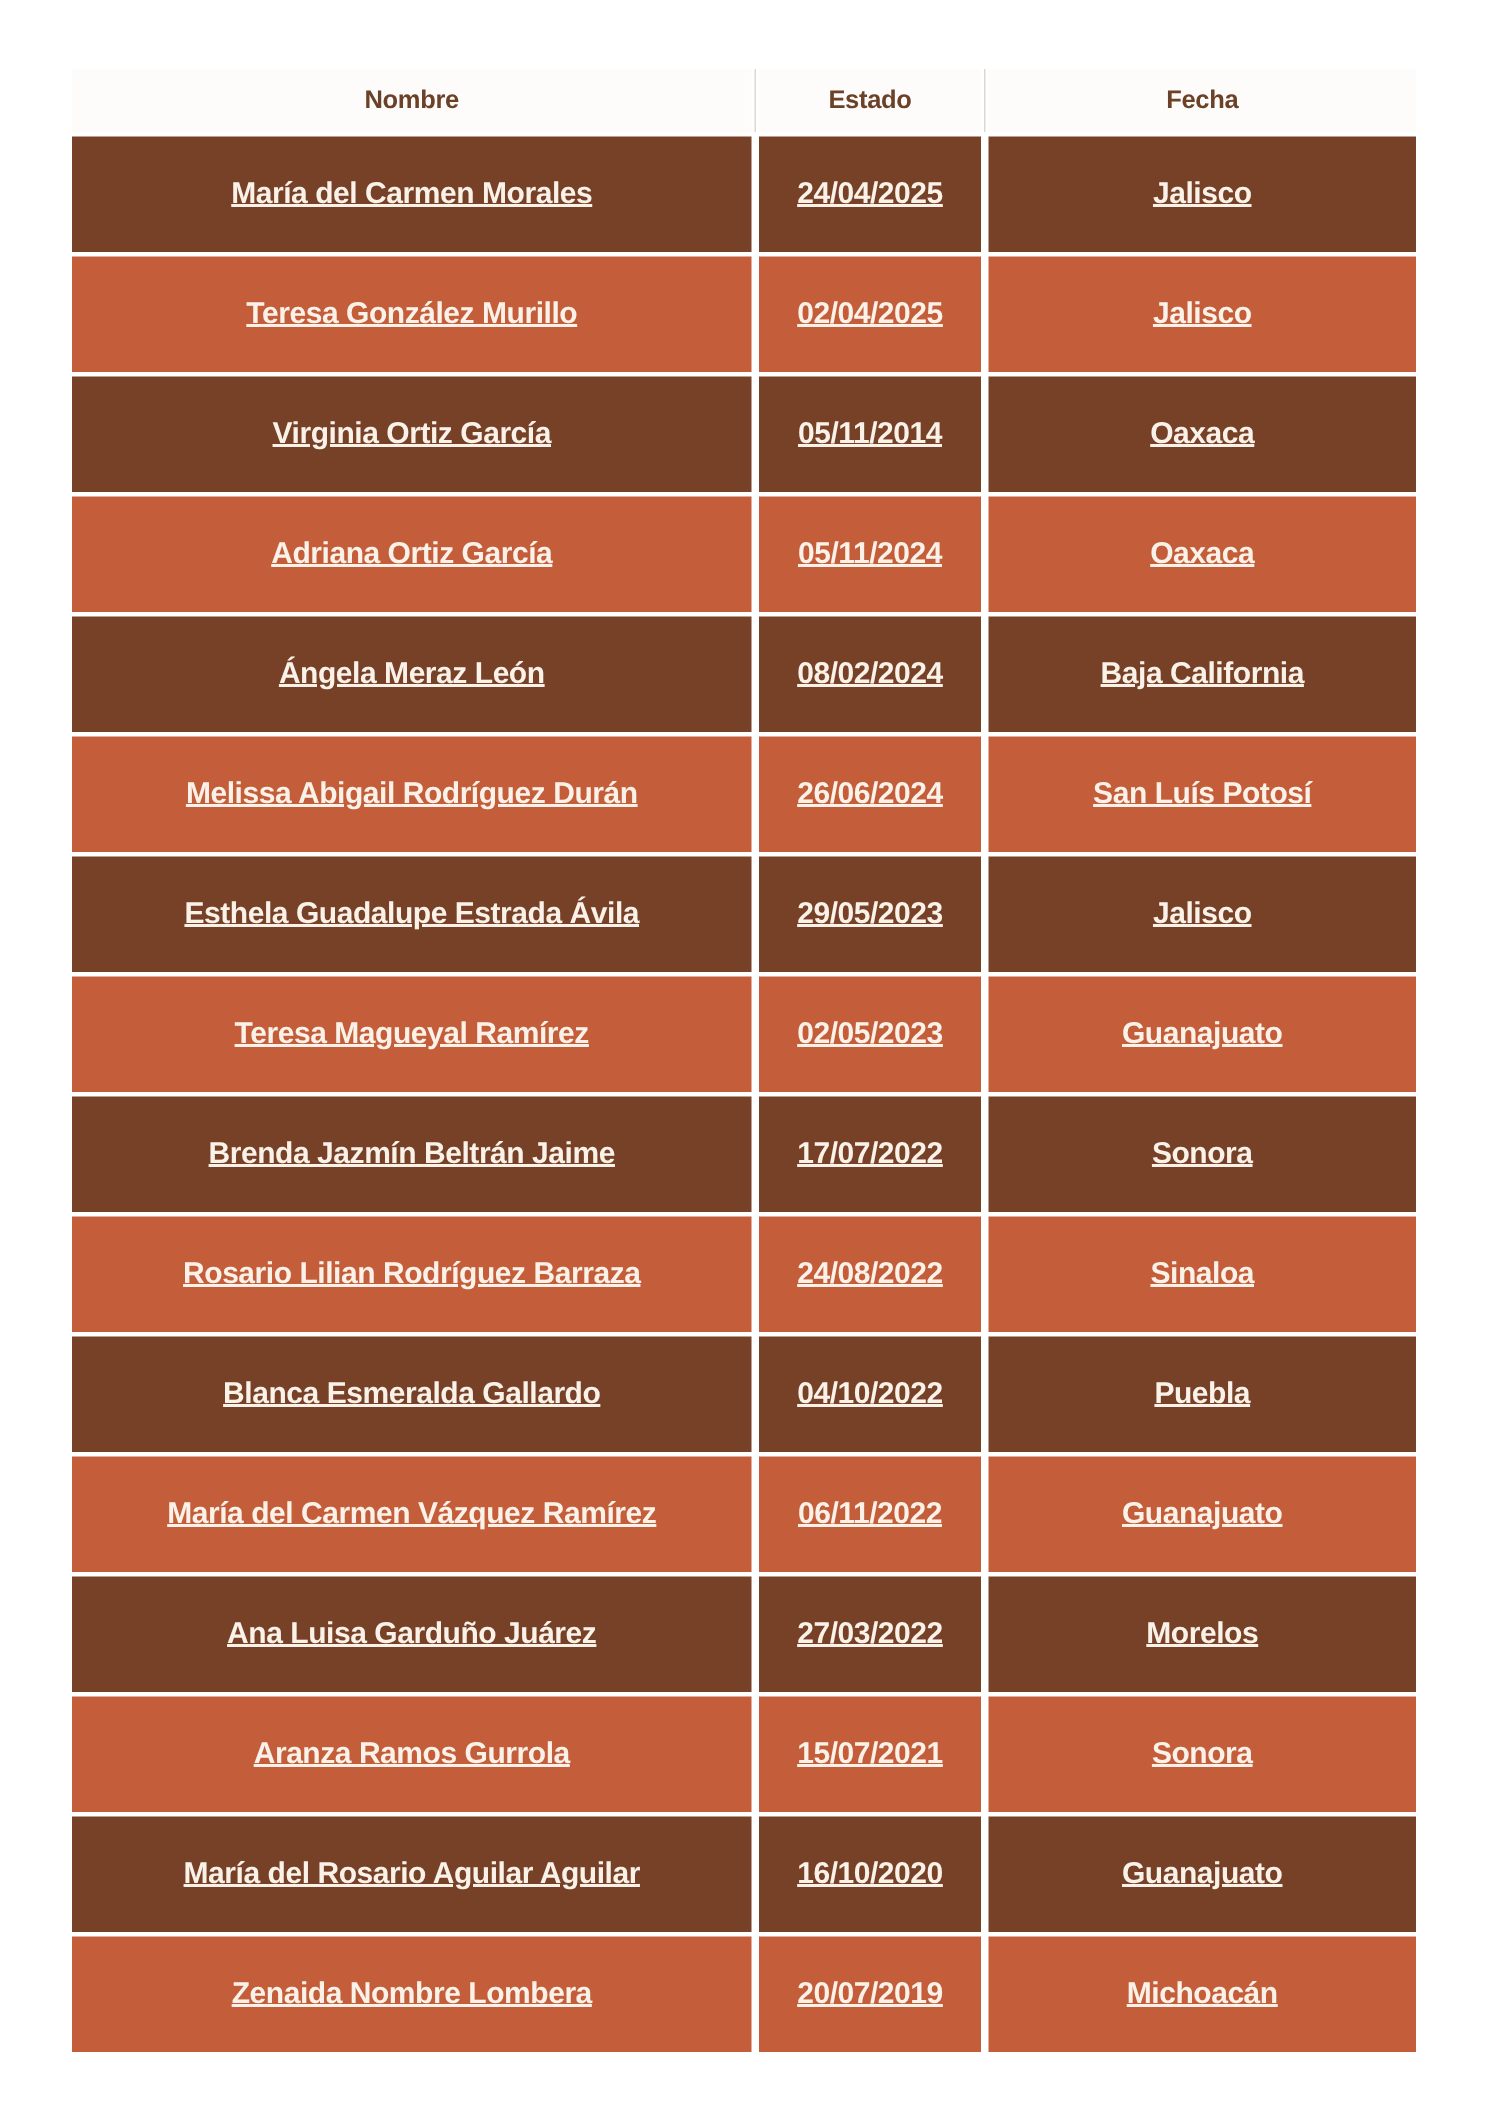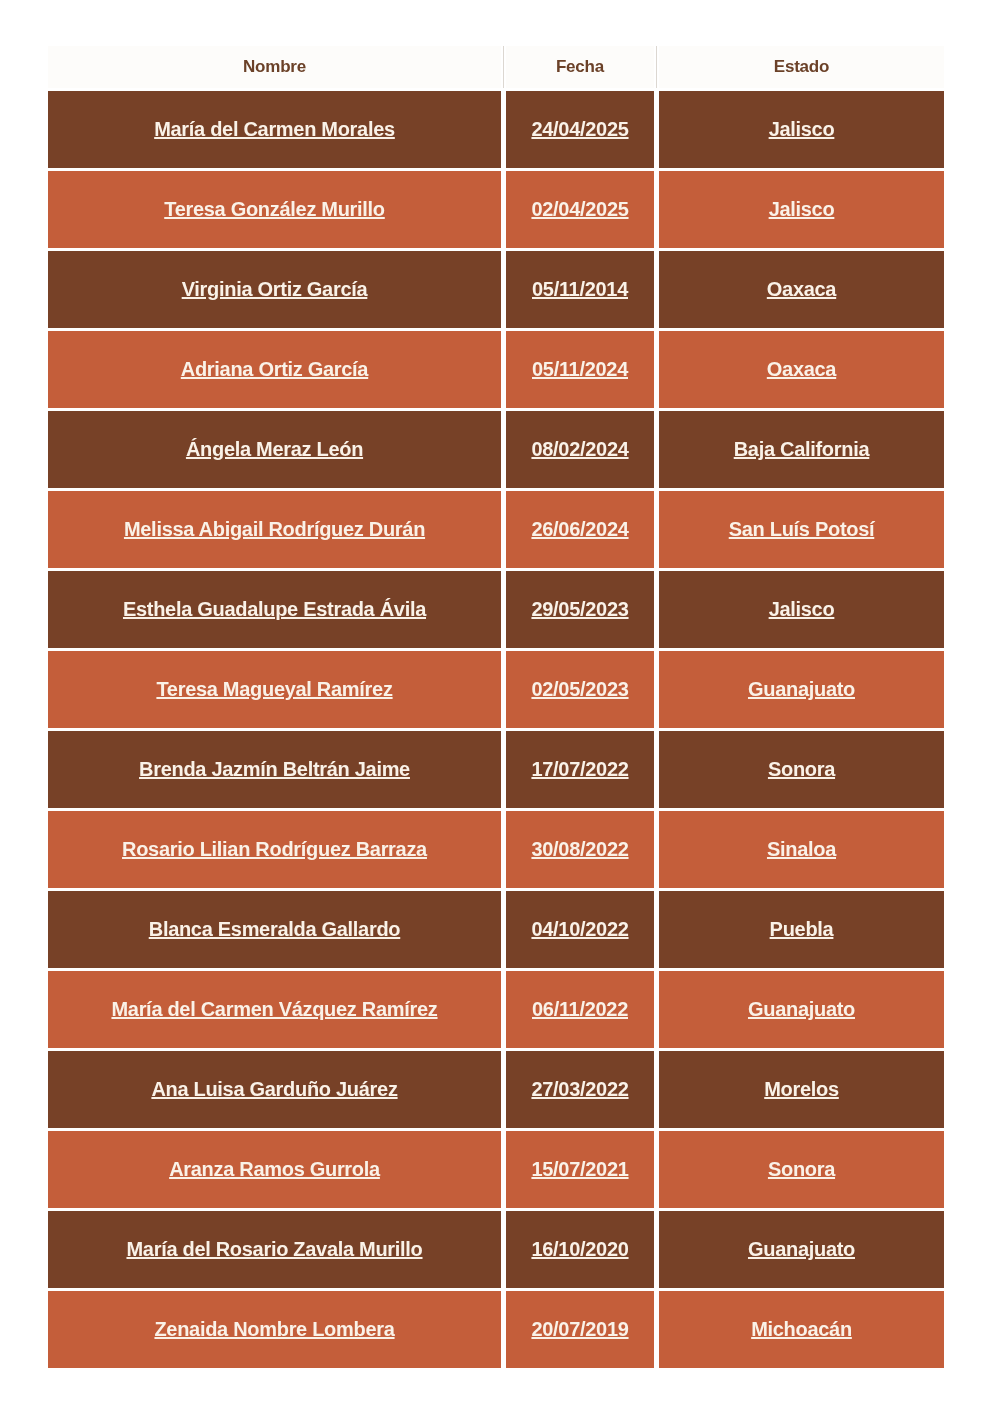--- a/index.html
+++ b/index.html
@@ -68,22 +68,22 @@
   }
   .row.dark > .cell { background: var(--row-dark); }
   .row.orange > .cell { background: var(--row-orange); }
 </style>
 </head>
 <body>
 
 <div class="table-wrap">
   <div class="records-table">
     <div class="header-cell">Nombre</div>
+    <div class="header-cell">Estado</div>
     <div class="header-cell">Fecha</div>
-    <div class="header-cell">Estado</div>
     <div class="hdr-divider d1"></div>
     <div class="hdr-divider d2"></div>
 
   <div class="row dark">
     <div class="cell">María del Carmen Morales</div>
     <div class="cell">24/04/2025</div>
     <div class="cell">Jalisco</div>
   </div>
 
   <div class="row orange">
@@ -129,21 +129,21 @@
   </div>
 
   <div class="row dark">
     <div class="cell">Brenda Jazmín Beltrán Jaime</div>
     <div class="cell">17/07/2022</div>
     <div class="cell">Sonora</div>
   </div>
 
   <div class="row orange">
     <div class="cell">Rosario Lilian Rodríguez Barraza</div>
-    <div class="cell">30/08/2022</div>
+    <div class="cell">24/08/2022</div>
     <div class="cell">Sinaloa</div>
   </div>
 
   <div class="row dark">
     <div class="cell">Blanca Esmeralda Gallardo</div>
     <div class="cell">04/10/2022</div>
     <div class="cell">Puebla</div>
   </div>
 
   <div class="row orange">
@@ -158,21 +158,21 @@
     <div class="cell">Morelos</div>
   </div>
 
   <div class="row orange">
     <div class="cell">Aranza Ramos Gurrola</div>
     <div class="cell">15/07/2021</div>
     <div class="cell">Sonora</div>
   </div>
 
   <div class="row dark">
-    <div class="cell">María del Rosario Zavala Murillo</div>
+    <div class="cell">María del Rosario Aguilar Aguilar</div>
     <div class="cell">16/10/2020</div>
     <div class="cell">Guanajuato</div>
   </div>
 
   <div class="row orange">
     <div class="cell">Zenaida Nombre Lombera</div>
     <div class="cell">20/07/2019</div>
     <div class="cell">Michoacán</div>
   </div>
 </div>

